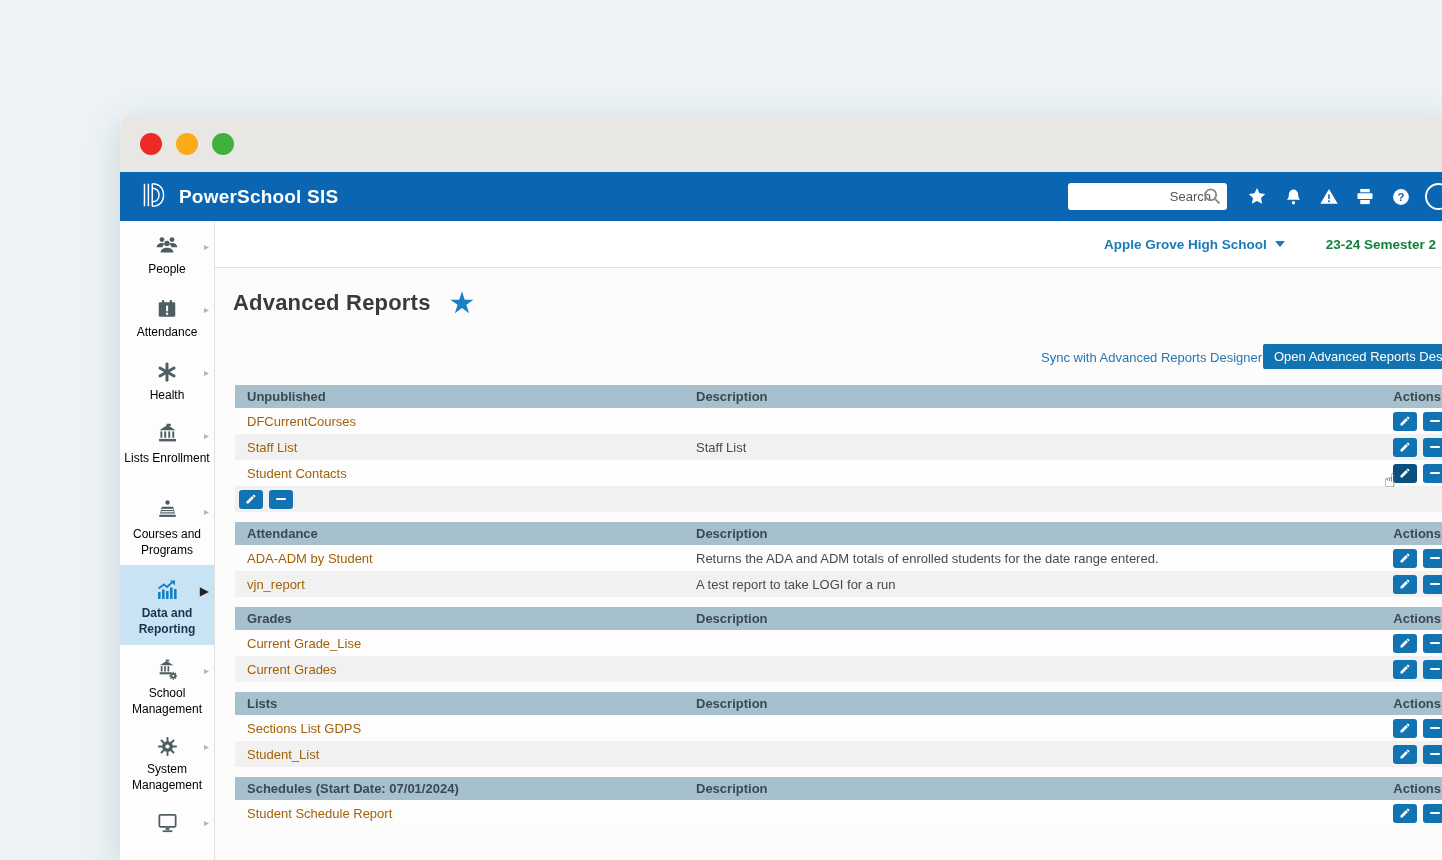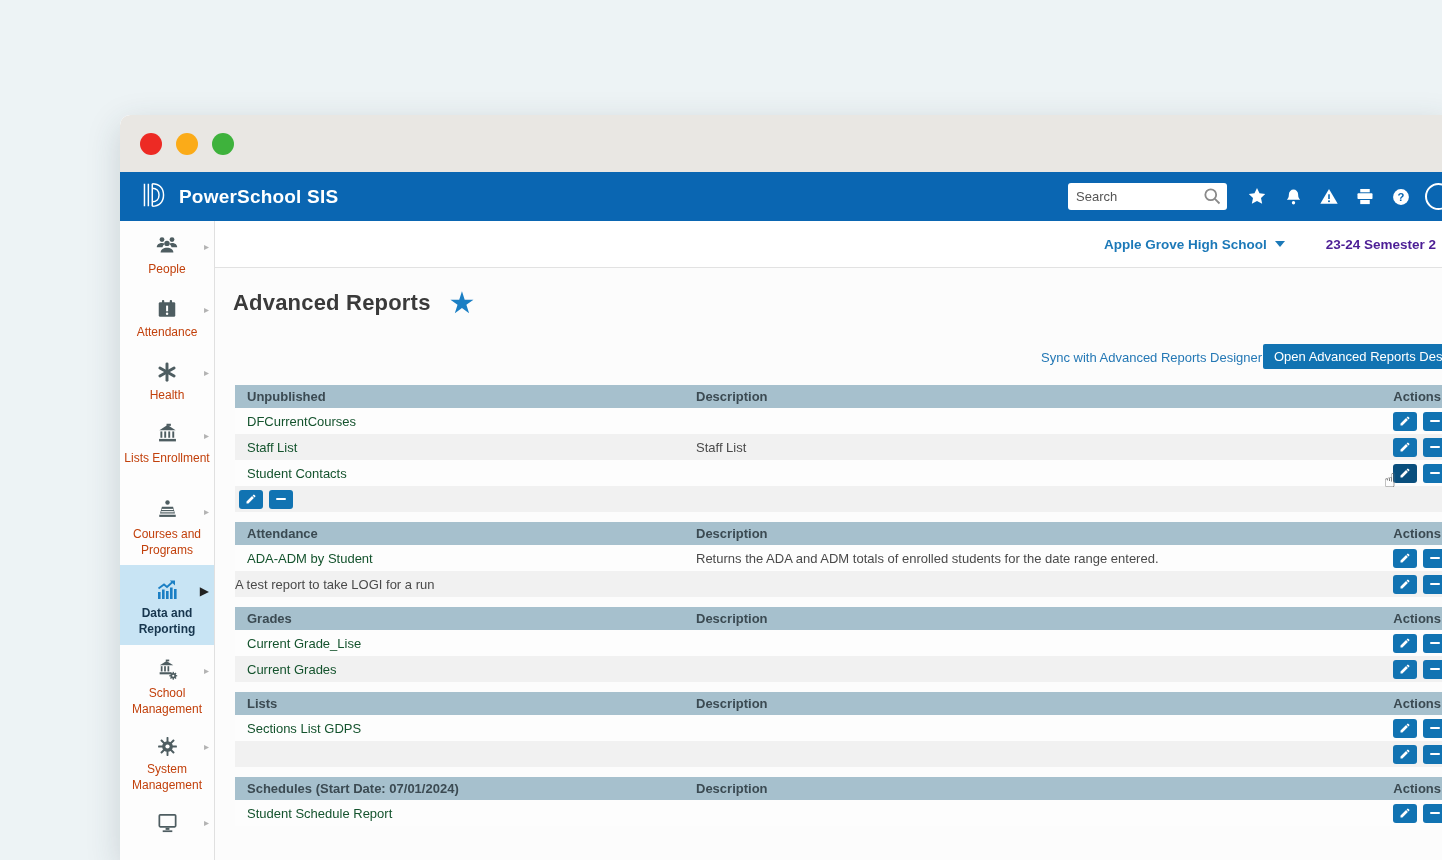--- a/index.html
+++ b/index.html
@@ -32,21 +32,21 @@
   }
   .ps-logo { flex:0 0 auto; display:block; }
   .app-title { color:#fff; font-size:19px; font-weight:bold; margin-left:12px; letter-spacing:.2px; white-space:nowrap; }
   .hdr-spacer { flex:1; }
   .search-box {
     position:relative; width:159px; height:27px; background:#fff; border-radius:3px;
     flex:0 0 auto; margin-right:12px;
   }
   .search-box input {
     width:100%; height:100%; border:none; outline:none; background:transparent;
-    font-family:inherit; font-size:13px; color:#444; padding:0 28px 0 8px;
+    font-family:inherit; font-size:13px; color:#444; padding:0 16px 0 8px;text-align:right;
   }
   .search-box input::placeholder { color:#555; opacity:1; }
   .search-glyph { position:absolute; right:5px; top:3px; }
   .hdr-icons { display:flex; align-items:center; gap:16px; margin:0 0 0 8px; }
   .hdr-icon { width:20px; height:20px; display:flex; align-items:center; justify-content:center; cursor:pointer; }
   .avatar-ring {
     width:27px; height:27px; border:2.5px solid #fff; border-radius:50%;
     margin-left:14px; flex:0 0 auto; background:#0a66b2;
   }
 
@@ -55,34 +55,34 @@
   .sidebar {
     flex:0 0 95px; width:95px; background:#fdfdfd; border-right:1px solid #e0e0e0;
     display:flex; flex-direction:column; overflow:hidden;
   }
   .side-item {
     position:relative; display:flex; flex-direction:column; align-items:center;
     padding-top:12px; cursor:pointer; text-align:center;
   }
   .side-item.h66{ height:66px; } .side-item.h80{ height:80px; } .side-item.h84{ height:84px; }
   .side-icon { height:26px; display:flex; align-items:center; justify-content:center; }
-  .side-label { font-size:12px; line-height:16px; color:#c2410c; margin-top:2px; padding:0 2px; }
+  .side-label { font-size:12px; line-height:16px; color:#000000; margin-top:2px; padding:0 2px; }
   .chev { position:absolute; right:5px; top:20px; color:#b3b3b3; font-size:10px; }
   .side-item.active { background:#c8e4f4; }
   .side-item.active .side-label { color:#17364e; font-weight:bold; }
   .side-item.active .chev { color:#222; font-size:12px; top:19px; }
 
   .main { flex:1; background:#fcfcfc; display:flex; flex-direction:column; min-width:0; }
   .context-bar {
     height:47px; flex:0 0 47px; background:#fff; border-bottom:1px solid #e2e2e2;
     display:flex; align-items:center; justify-content:flex-end; gap:41px; padding-right:16px;
   }
   .school-select { color:#1c79b8; font-size:13.5px; font-weight:bold; display:flex; align-items:center; gap:8px; cursor:pointer; white-space:nowrap; }
   .caret-down { width:0; height:0; border-left:5px solid transparent; border-right:5px solid transparent; border-top:6px solid #1c79b8; display:inline-block; }
-  .term-label { color:#4c1d95; font-size:13.5px; font-weight:bold; white-space:nowrap; }
+  .term-label { color:#15803d; font-size:13.5px; font-weight:bold; white-space:nowrap; }
 
   .main-body { position:relative; flex:1; overflow:hidden; }
   .page-title-row { position:absolute; left:18px; top:22px; display:flex; }
   .page-title { font-size:22px; font-weight:bold; color:#3a3a3a; letter-spacing:.2px; }
   .fav-star { color:#1b7fc4; font-size:30px; line-height:26px; margin-left:18px; cursor:pointer; }
 
   .sync-link {
     position:absolute; left:826px; top:82px; font-size:13px; color:#2478b5;
     text-decoration:none; white-space:nowrap; cursor:pointer;text-align:right;
   }
@@ -100,21 +100,21 @@
     font-size:13px; font-weight:bold; color:#3b4a52;
   }
   .row { height:26px; display:flex; align-items:center; font-size:13px; }
   .row.plain { background:#fdfdfd; }
   .row.alt { background:#f1f1f1; }
   .cell { display:flex; align-items:center; height:100%; }
   .name-col { flex:0 0 461px; padding-left:12px; overflow:hidden; }
   .desc-col { flex:1; min-width:0; overflow:hidden; white-space:nowrap; }
   .actions-col { flex:0 0 60px; justify-content:flex-end; padding-right:2px; gap:6px; }
   .actions-header { font-weight:bold; padding-right:8px; }
-  .report-link { color:#14532d; text-decoration:none; white-space:nowrap; cursor:pointer; }
+  .report-link { color:#a16207; text-decoration:none; white-space:nowrap; cursor:pointer; }
   .report-desc { color:#4a4a4a; }
   .act-btn {
     position:relative; width:24px; height:19px; border:none; border-radius:3px;
     background:#1173b2; display:flex; align-items:center; justify-content:center; cursor:pointer;
     flex:0 0 auto; padding:0;
   }
   .act-btn.hovered { background:#0a4f7d; }
   .minus-bar { width:10px; height:2.4px; background:#fff; display:block; border-radius:1px; }
   .cursor {
     display:none; position:absolute; left:-9px; top:7px; font-size:19px; line-height:19px;
@@ -446,20 +446,23 @@
         </svg>
 
       </button>
       <button class="act-btn remove">
         <span class="minus-bar"></span>
       </button>
     </div>
   </div>
 
   <div class="row alt">
+    <div class="cell name-col">
+      <a class="report-link" href="#">vjn_report</a>
+    </div>
     <div class="cell desc-col report-desc">A test report to take LOGI for a run</div>
     <div class="cell actions-col">
       <button class="act-btn edit">
         <svg viewBox="0 0 24 24" width="12" height="12">
           <path fill="#fff" d="M3 17.2V21h3.8L17.8 9.9l-3.7-3.7L3 17.2zM20.7 7a1 1 0 0 0 0-1.4l-2.3-2.3a1 1 0 0 0-1.4 0l-1.8 1.8 3.7 3.7L20.7 7z"></path>
         </svg>
 
       </button>
       <button class="act-btn remove">
         <span class="minus-bar"></span>
@@ -533,20 +536,23 @@
         </svg>
 
       </button>
       <button class="act-btn remove">
         <span class="minus-bar"></span>
       </button>
     </div>
   </div>
 
   <div class="row alt">
+    <div class="cell name-col">
+      <a class="report-link" href="#">Student_List</a>
+    </div>
     <div class="cell desc-col report-desc"></div>
     <div class="cell actions-col">
       <button class="act-btn edit">
         <svg viewBox="0 0 24 24" width="12" height="12">
           <path fill="#fff" d="M3 17.2V21h3.8L17.8 9.9l-3.7-3.7L3 17.2zM20.7 7a1 1 0 0 0 0-1.4l-2.3-2.3a1 1 0 0 0-1.4 0l-1.8 1.8 3.7 3.7L20.7 7z"></path>
         </svg>
 
       </button>
       <button class="act-btn remove">
         <span class="minus-bar"></span>

